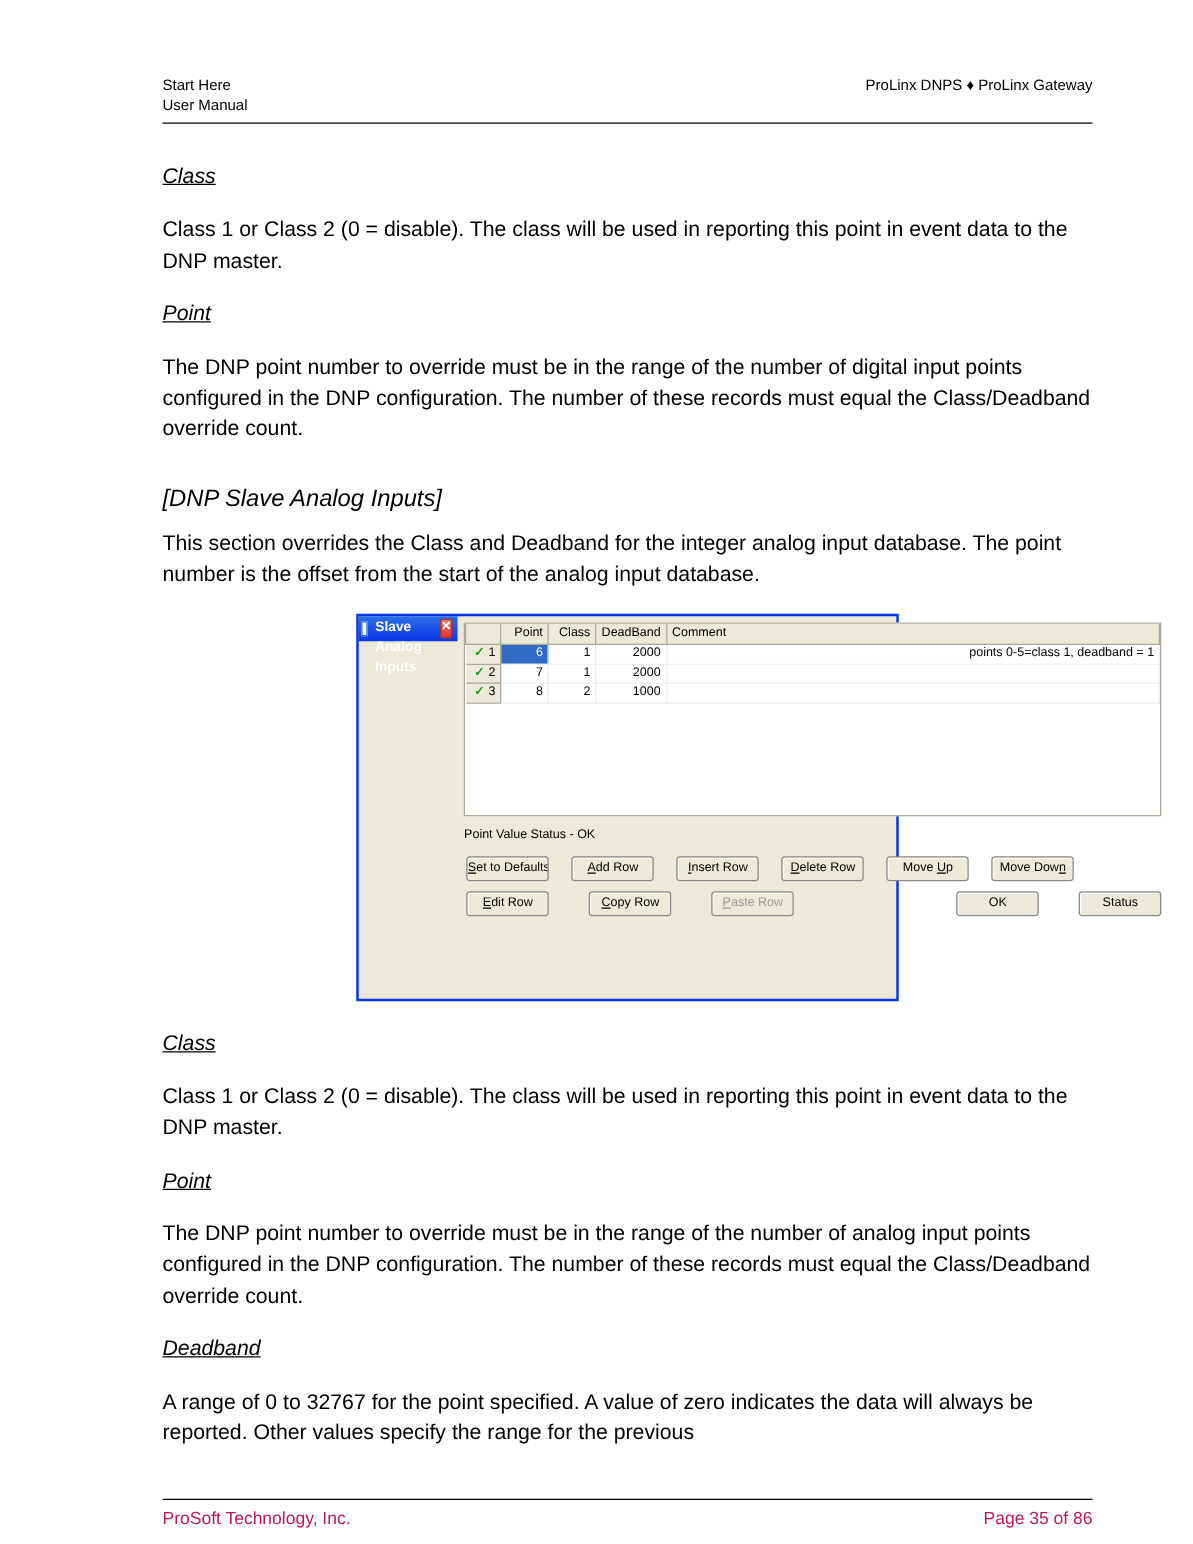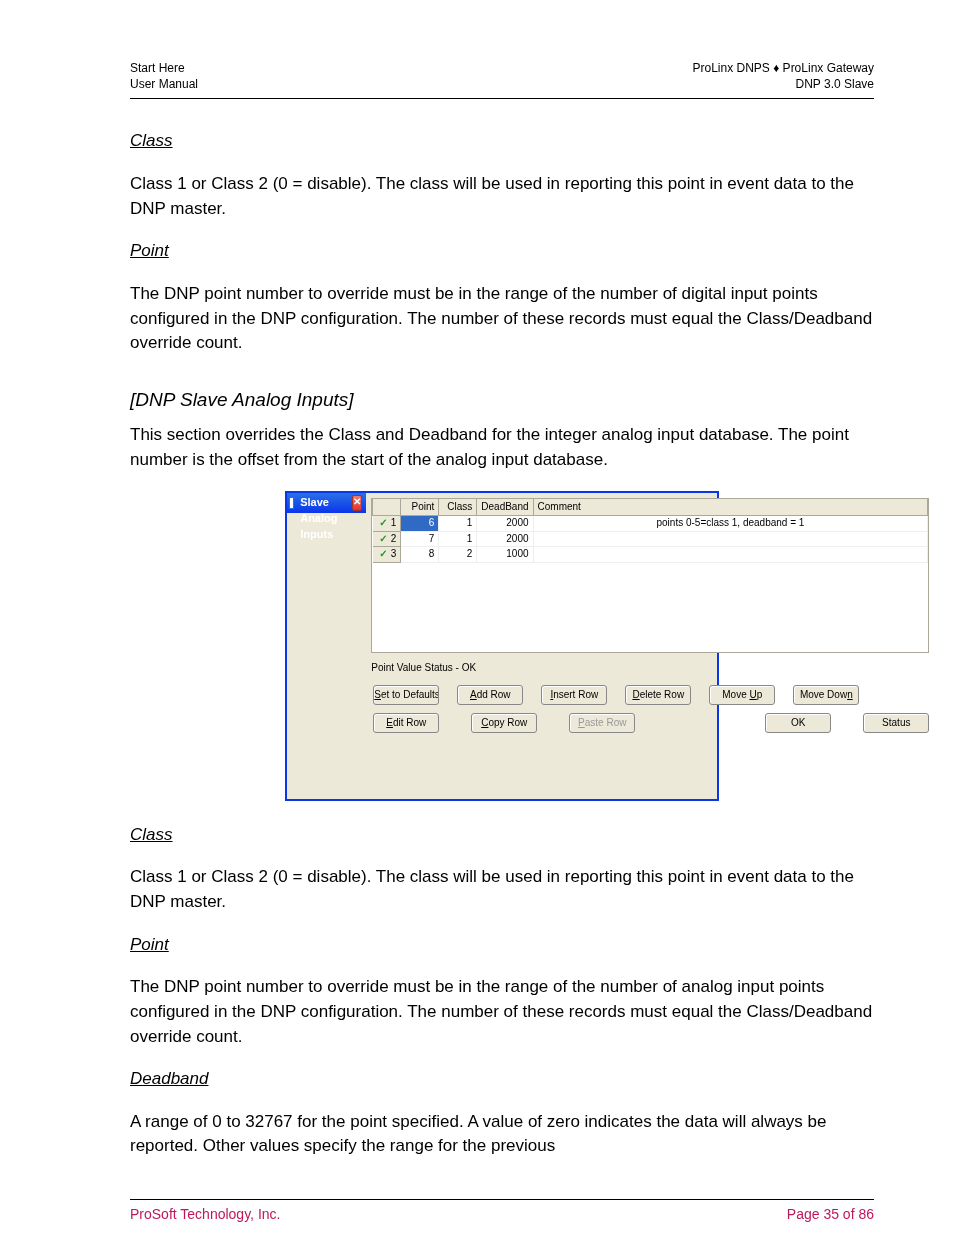--- a/index.html
+++ b/index.html
@@ -110,21 +110,21 @@
   .grid th.rowh { width: 28px; }
   .grid td {
     border: 1px solid #eee;
     border-left: none;
     border-top: none;
     padding: 0 4px;
     text-align: right;
     height: 13px;
     white-space: nowrap;
   }
-  .grid td.comment { text-align: center; }
+  .grid td.comment { text-align: right; }
   .grid td.rownum {
     background: #ece9d8;
     border-right: 1px solid #aca899;
     border-bottom: 1px solid #aca899;
     text-align: right;
     padding-right: 4px;
   }
   .grid td.rownum .chk { color: #1a9b1a; font-weight: bold; margin-right: 3px; }
   .grid td.sel {
     background: #316ac5;
@@ -177,21 +177,20 @@
 <body>
 
 <div class="page">
   <div class="header">
     <div class="left">
       <div>Start Here</div>
       <div>User Manual</div>
     </div>
     <div class="right">
       <div>ProLinx DNPS ♦ ProLinx Gateway</div>
-      <div>DNP 3.0 Slave</div>
     </div>
   </div>
   <hr class="header-rule">
 
   <div class="body-content">
     <div class="para"><span class="u">Class</span></div>
     <div class="para">Class 1 or Class 2 (0 = disable). The class will be used in reporting this point in event data to the DNP master.</div>
 
     <div class="para"><span class="u">Point</span></div>
     <div class="para">The DNP point number to override must be in the range of the number of digital input points configured in the DNP configuration. The number of these records must equal the Class/Deadband override count.</div>

